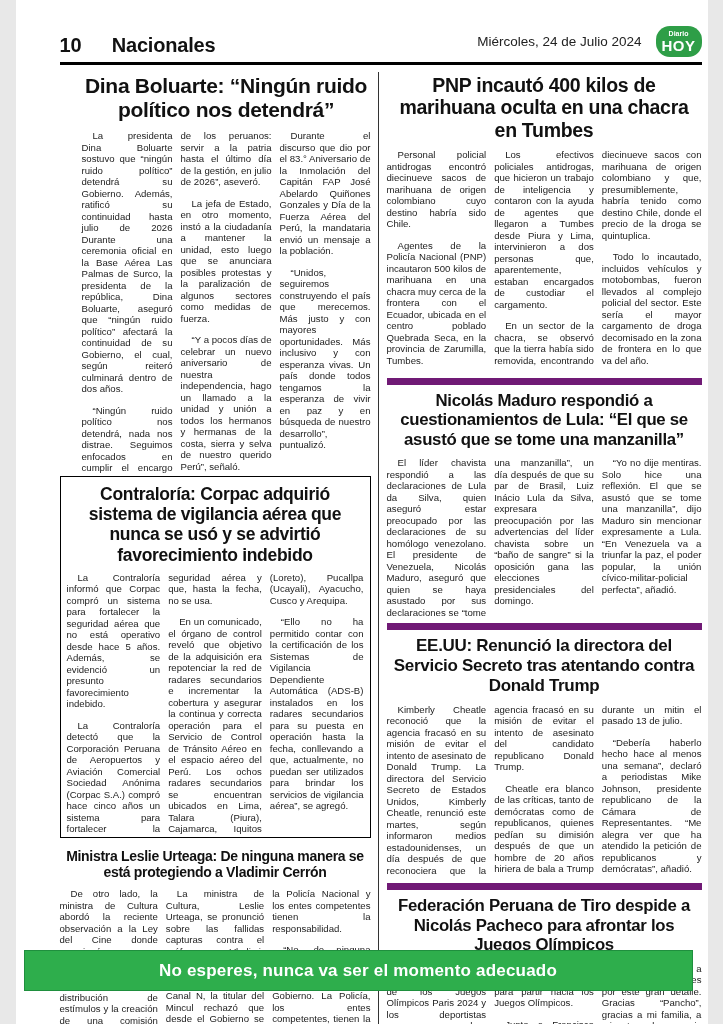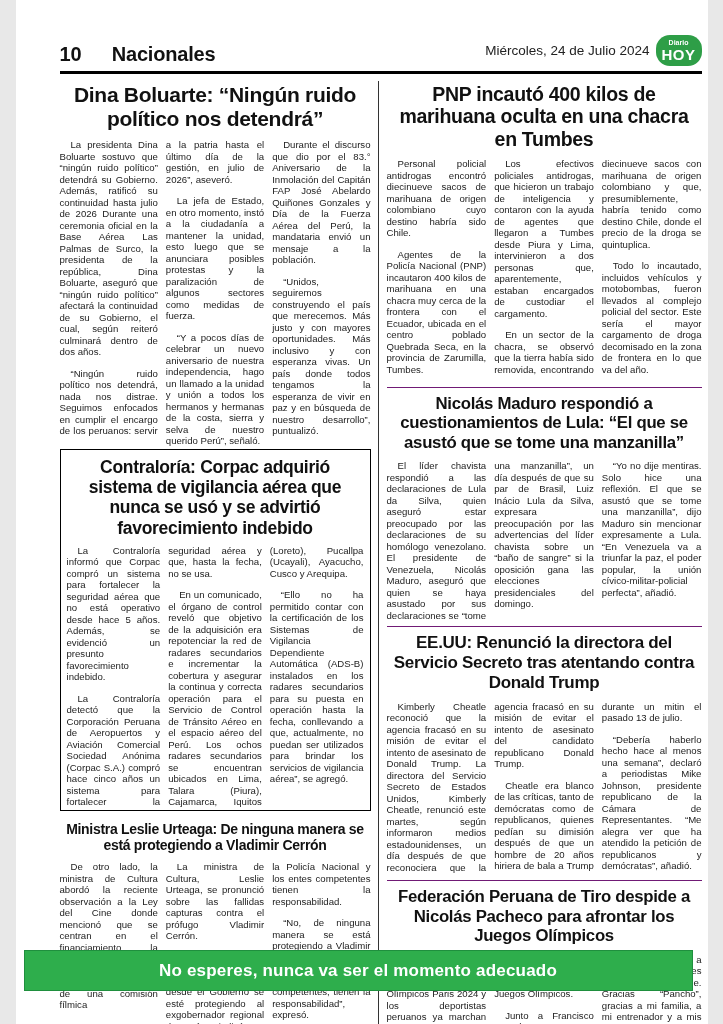--- a/index.html
+++ b/index.html
@@ -13,21 +13,21 @@
     overflow:hidden;
     box-sizing:border-box;
   }
   .content { padding:26px 6px 0 44px; }
 
   
   .header { display:flex; justify-content:space-between; align-items:flex-end; }
   .header-left { display:flex; align-items:baseline; gap:30px; }
   .page-number { font-size:20px; font-weight:bold; color:#111; }
   .section-name { font-size:20px; font-weight:bold; color:#111; letter-spacing:-0.2px; }
-  .header-right { display:flex; align-items:center; gap:6px;margin-top:9px; }
+  .header-right { display:flex; align-items:center; gap:14px; }
   .date { font-size:13.5px; color:#222; }
   .logo {
     width:46px; height:31px; border-radius:14px;
     background:#2e9e47; color:#fff; text-align:center;
     display:flex; flex-direction:column; justify-content:center;
   }
   .logo-top { font-size:7px; font-weight:bold; line-height:8px; }
   .logo-main { font-size:15px; font-weight:bold; line-height:15px; letter-spacing:0.5px; }
   .header-rule { height:2.5px; background:#000; margin-top:5px; }
 
@@ -42,30 +42,30 @@
            letter-spacing:-0.3px; margin:2px 0 8px; }
   .t-xl { font-size:21px; }
   .t-lg { font-size:19.5px; }
   .t-md { font-size:17px; }
   .cols3 {
     column-count:3; column-gap:8px;
     text-align:justify; font-size:9.6px; line-height:1.2; color:#1c1c1c;
   }
   .cols3 p { margin:0 0 10px; text-indent:11px; }
 
-  .art-dina { min-height:362px; }
+  .art-dina { min-height:362px;margin-left:22px; }
   .box-contraloria {
     border:1px solid #000; padding:5px 6px 2px; margin-top:2px;
     min-height:268px; box-sizing:border-box;
   }
   .box-contraloria .title { font-size:17.5px; margin-bottom:7px; }
   .art-urteaga { margin-top:10px; }
   .art-urteaga .title { font-size:14px; }
 
-  .sec { padding-bottom:5px; border-bottom:1px solid #701a75; margin-bottom:6px; }
+  .sec { padding-bottom:5px; border-bottom:7px solid #701a75; margin-bottom:6px; }
   .sec:last-child { border-bottom:none; }
   .sec-pnp { min-height:258px; box-sizing:border-box; }
   .sec-maduro { min-height:181px; box-sizing:border-box; }
   .sec-maduro .title { font-size:16.8px; }
   .sec-eeuu { min-height:183px; box-sizing:border-box; }
   .sec-federacion .title { font-size:16.8px; }
 
   
   .banner {
     position:absolute; left:8px; right:15px; bottom:33px; height:41px;
@@ -134,21 +134,21 @@
       </div>
 
       <div class="v-divider"></div>
 
       <div class="half-right">
 
         <div class="sec sec-pnp">
           <h1 class="title t-lg">PNP incautó 400 kilos de marihuana oculta en una chacra en Tumbes</h1>
           <div class="cols3">
             <p>Personal policial antidrogas encontró diecinueve sacos de marihuana de origen colombiano cuyo destino habría sido Chile.</p>
-            <p>Agentes de la Policía Nacional (PNP) incautaron 400 kilos de marihuana en una chacra muy cerca de la frontera con el Ecuador, ubicada en el centro poblado Quebrada Seca, en la provincia de Zarumilla, Tumbes.</p>
+            <p>Agentes de la Policía Nacional (PNP) incautaron 500 kilos de marihuana en una chacra muy cerca de la frontera con el Ecuador, ubicada en el centro poblado Quebrada Seca, en la provincia de Zarumilla, Tumbes.</p>
             <p>Los efectivos policiales antidrogas, que hicieron un trabajo de inteligencia y contaron con la ayuda de agentes que llegaron a Tumbes desde Piura y Lima, intervinieron a dos personas que, aparentemente, estaban encargados de custodiar el cargamento.</p>
             <p>En un sector de la chacra, se observó que la tierra había sido removida, encontrando diecinueve sacos con marihuana de origen colombiano y que, presumiblemente, habría tenido como destino Chile, donde el precio de la droga se quintuplica.</p>
             <p>Todo lo incautado, incluidos vehículos y motobombas, fueron llevados al complejo policial del sector. Este sería el mayor cargamento de droga decomisado en la zona de frontera en lo que va del año.</p>
           </div>
         </div>
 
         <div class="sec sec-maduro">
           <h2 class="title">Nicolás Maduro respondió a cuestionamientos de Lula: “El que se asustó que se tome una manzanilla”</h2>
           <div class="cols3">
             <p>El líder chavista respondió a las declaraciones de Lula da Silva, quien aseguró estar preocupado por las declaraciones de su homólogo venezolano. El presidente de Venezuela, Nicolás Maduro, aseguró que quien se haya asustado por sus declaraciones se “tome una manzanilla”, un día después de que su par de Brasil, Luiz Inácio Lula da Silva, expresara preocupación por las advertencias del líder chavista sobre un “baño de sangre” si la oposición gana las elecciones presidenciales del domingo.</p>

